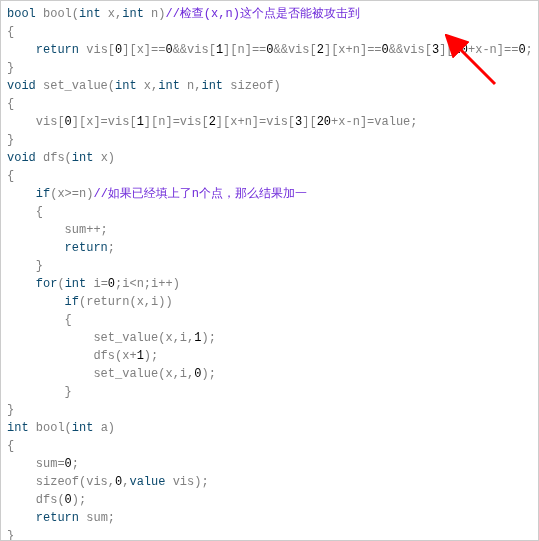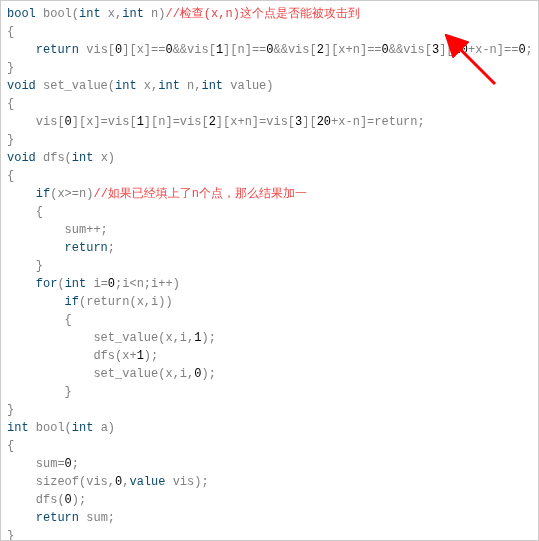--- a/index.html
+++ b/index.html
@@ -19,39 +19,39 @@
   pre.code {
     margin: 0;
     padding: 4px 6px;
     white-space: pre;
     font-family: Consolas, "Courier New", monospace;
     font-size: 12px;
     line-height: 18px;
     color: #808080;
   }
   .kw { color: #0c4a6e; }
-  .cm { color: #ef4444; }
+  .cm { color: #6d28d9; }
   .num { color: #000000; }
   svg.arrow {
     position: absolute;
     top: 33px;
     left: 444px;
     pointer-events: none;
   }
 </style>
 </head>
 <body>
 
 <pre class="code" id="code-block"><span class="kw">bool</span><span> bool(</span><span class="kw">int</span><span> x,</span><span class="kw">int</span><span> n)</span><span class="cm">//检查(x,n)这个点是否能被攻击到</span>
 <span>{</span>
 <span>    </span><span class="kw">return</span><span> vis[</span><span class="num">0</span><span>][x]==</span><span class="num">0</span><span>&amp;&amp;vis[</span><span class="num">1</span><span>][n]==</span><span class="num">0</span><span>&amp;&amp;vis[</span><span class="num">2</span><span>][x+n]==</span><span class="num">0</span><span>&amp;&amp;vis[</span><span class="num">3</span><span>][</span><span class="num">20</span><span>+x-n]==</span><span class="num">0</span><span>;</span>
 <span>}</span>
-<span class="kw">void</span><span> set_value(</span><span class="kw">int</span><span> x,</span><span class="kw">int</span><span> n,</span><span class="kw">int</span><span> value)</span>
+<span class="kw">void</span><span> set_value(</span><span class="kw">int</span><span> x,</span><span class="kw">int</span><span> n,</span><span class="kw">int</span><span> sizeof)</span>
 <span>{</span>
-<span>    vis[</span><span class="num">0</span><span>][x]=vis[</span><span class="num">1</span><span>][n]=vis[</span><span class="num">2</span><span>][x+n]=vis[</span><span class="num">3</span><span>][</span><span class="num">20</span><span>+x-n]=return;</span>
+<span>    vis[</span><span class="num">0</span><span>][x]=vis[</span><span class="num">1</span><span>][n]=vis[</span><span class="num">2</span><span>][x+n]=vis[</span><span class="num">3</span><span>][</span><span class="num">20</span><span>+x-n]=value;</span>
 <span>}</span>
 <span class="kw">void</span><span> dfs(</span><span class="kw">int</span><span> x)</span>
 <span>{</span>
 <span>    </span><span class="kw">if</span><span>(x&gt;=n)</span><span class="cm">//如果已经填上了n个点，那么结果加一</span>
 <span>    {</span>
 <span>        sum++;</span>
 <span>        </span><span class="kw">return</span><span>;</span>
 <span>    }</span>
 <span>    </span><span class="kw">for</span><span>(</span><span class="kw">int</span><span> i=</span><span class="num">0</span><span>;i&lt;n;i++)</span>
 <span>        </span><span class="kw">if</span><span>(return(x,i))</span>

